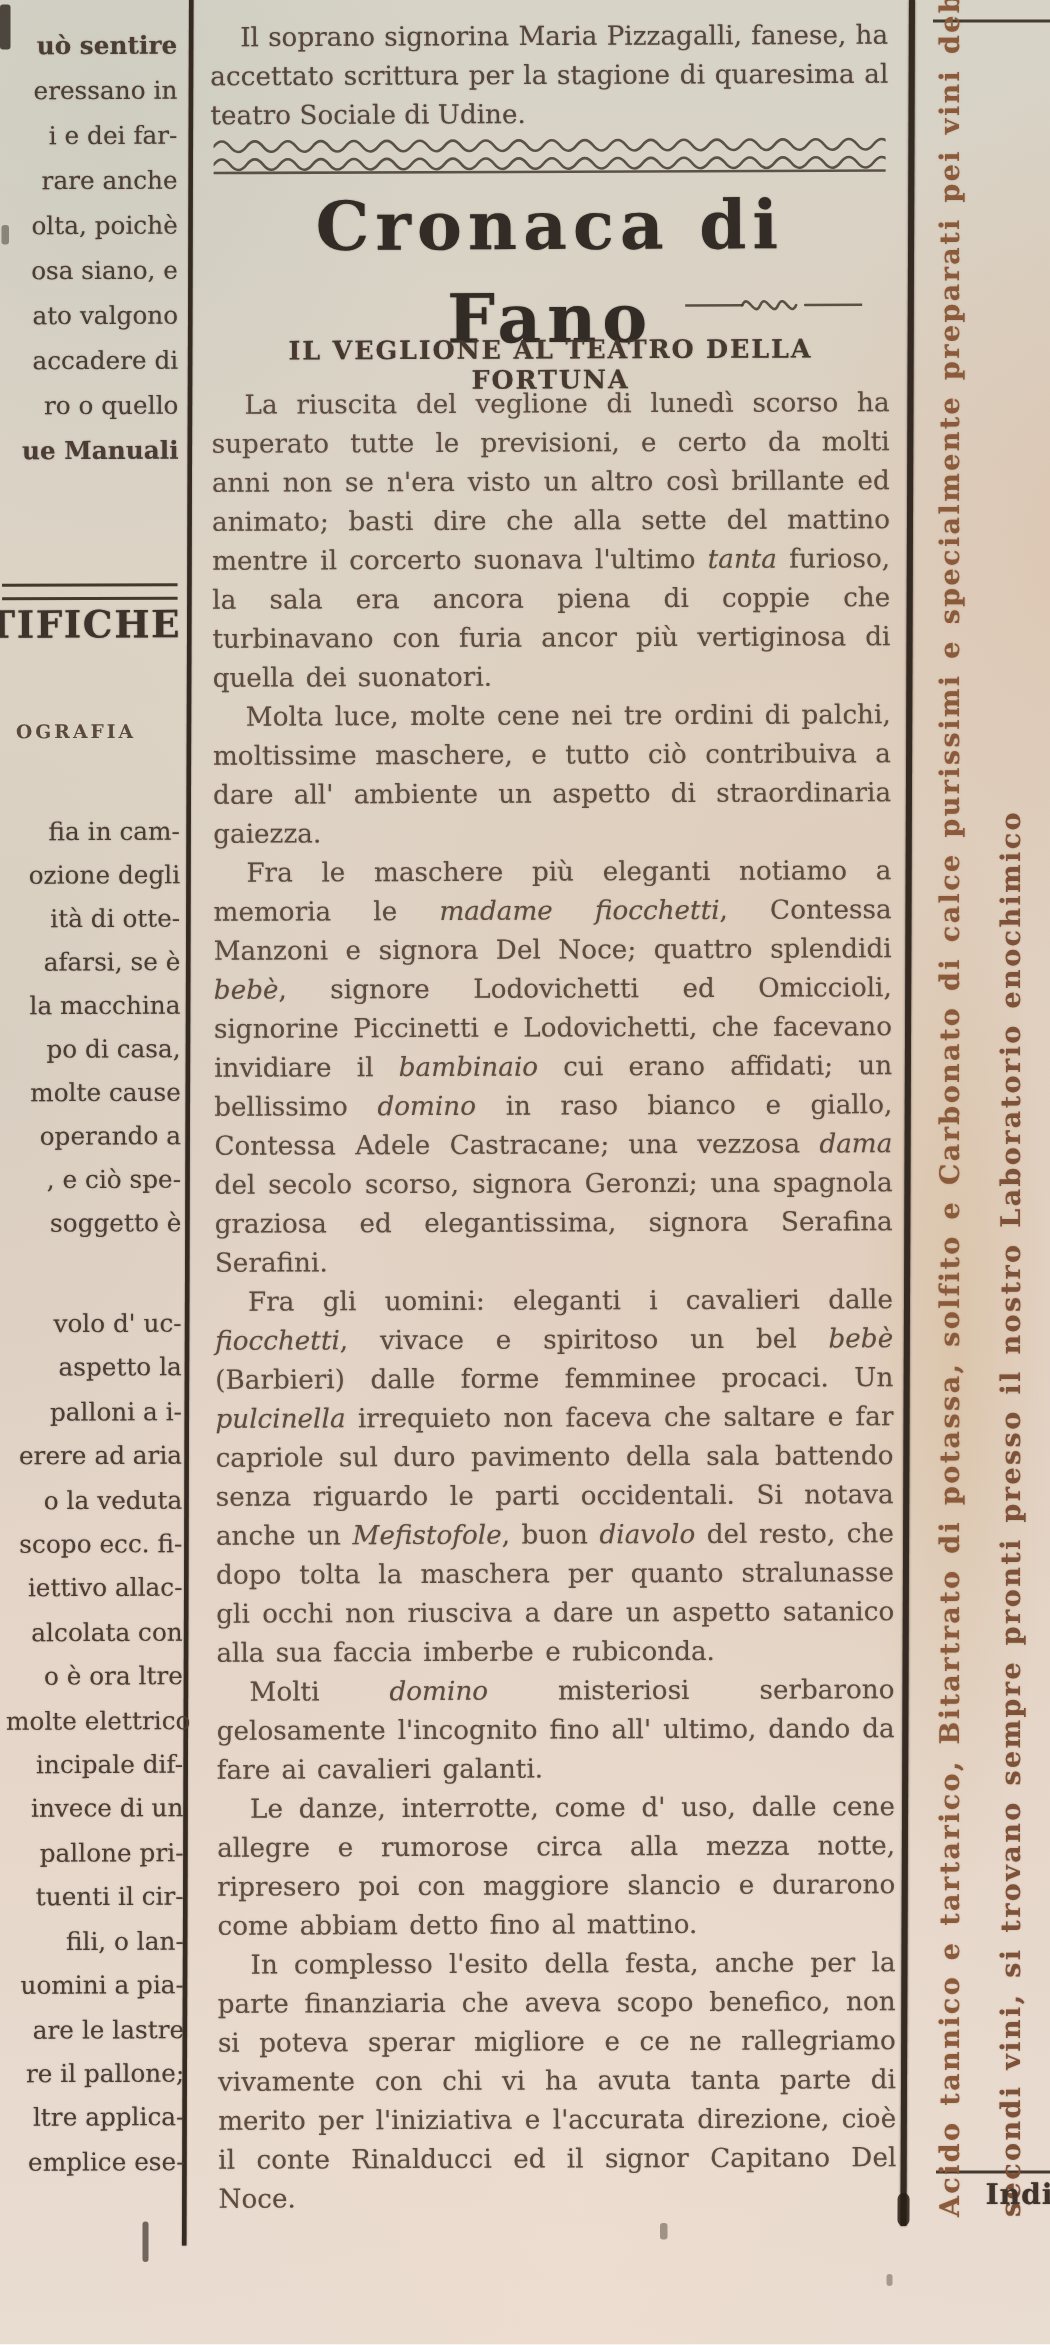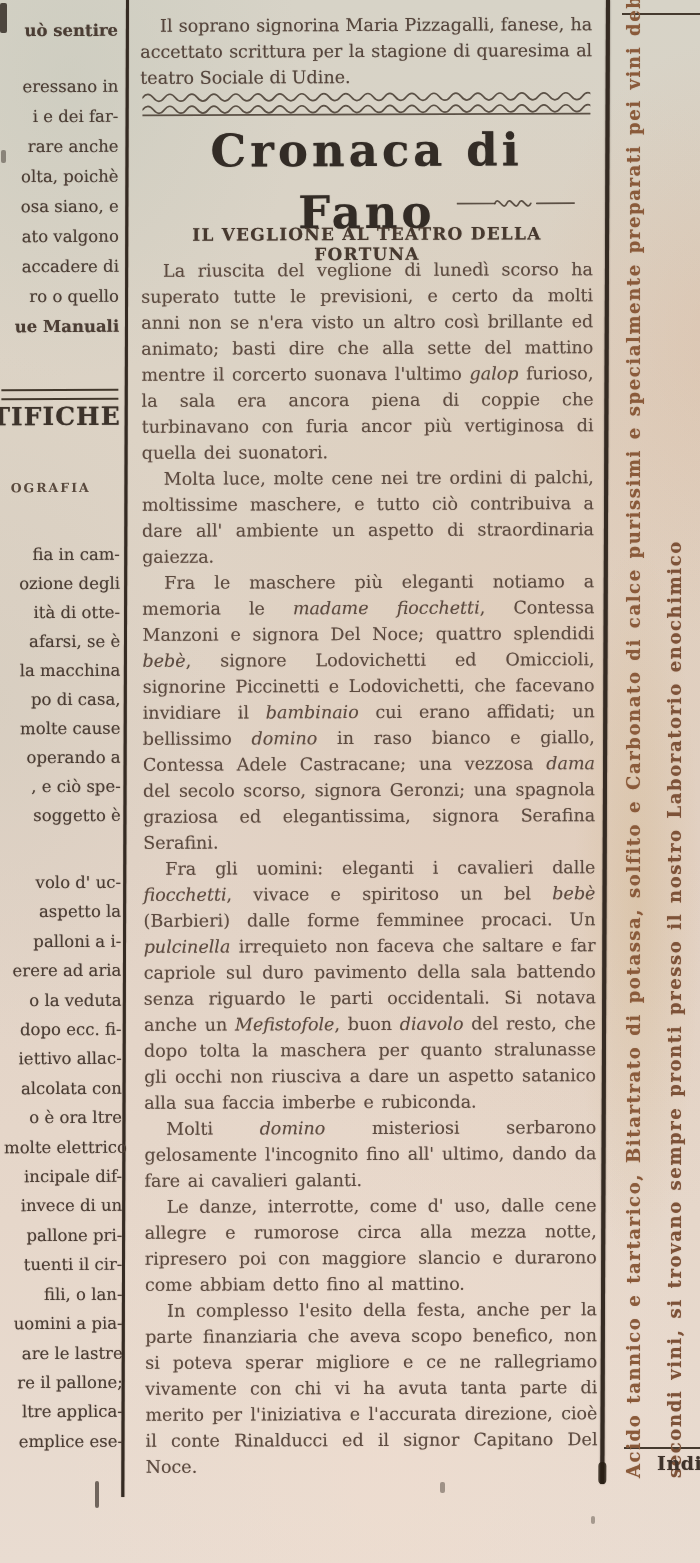--- a/index.html
+++ b/index.html
@@ -29,21 +29,21 @@
   .smudge{position:absolute;background:rgba(40,31,24,.78);border-radius:2px;}
   .sm1{left:0;top:3px;width:7px;height:30px;}
   .sm2{left:1px;top:150px;width:5px;height:13px;opacity:.55;}
   .sm3{left:95px;top:1481px;width:4px;height:27px;opacity:.8;}
   .sm4{left:440px;top:1482px;width:5px;height:11px;opacity:.5;}
   .sm5{left:591px;top:1516px;width:4px;height:8px;opacity:.45;}
   
   .lcol{position:absolute;left:0;top:0;width:118px;color:#4b3d34;transform:rotate(-0.2deg);}
   .frag-line{white-space:nowrap;text-align:right;font-size:16.5px;text-shadow:0 0 1px rgba(75,61,52,.5);}
   .lcol-top{position:absolute;left:0;top:16px;width:118px;line-height:30px;}
-  .lcol-top .frag-line:first-child{margin-bottom:26px;font-weight:700;}
+  .lcol-top .frag-line:first-child{font-weight:700;}
   .lcol-top .frag-line:last-child{font-weight:700;}
   .lcol-rule{position:absolute;left:0;top:389px;width:117px;height:7px;border-top:2px solid #42382c;border-bottom:2px solid #42382c;}
   .lcol-head{position:absolute;left:-10px;top:402px;width:127px;text-align:right;font-size:25px;font-weight:700;letter-spacing:1px;color:#3d332b;text-shadow:0 0 1px rgba(61,51,43,.6);}
   .lcol-subhead{position:absolute;left:0;top:480px;width:98px;text-align:center;font-size:12.5px;font-weight:700;letter-spacing:2px;color:#5a4a3e;}
   .lcol-mid{position:absolute;left:0;top:540px;width:118px;line-height:29px;}
   .lcol-low{position:absolute;left:0;top:868px;width:118px;line-height:29.4px;}
   
   .mcol{position:absolute;left:140px;top:0;width:452px;color:#5d4b40;transform:rotate(-0.22deg);}
   .intro{position:absolute;left:0;top:12px;width:452px;font-size:17.5px;line-height:26px;text-align:justify;text-indent:20px;color:#55453c;text-shadow:0 0 1px rgba(85,69,60,.45);}
   .wavy{position:absolute;left:2px;top:92px;}
@@ -109,21 +109,21 @@
         <div class="frag-line">operando a</div>
         <div class="frag-line">, e ciò spe-</div>
         <div class="frag-line">soggetto è</div>
       </div>
     <div class="lcol-low">
         <div class="frag-line">volo d' uc-</div>
         <div class="frag-line">aspetto la</div>
         <div class="frag-line">palloni a i-</div>
         <div class="frag-line">erere ad aria</div>
         <div class="frag-line">o la veduta</div>
-        <div class="frag-line">dopo ecc. fi-</div>
+        <div class="frag-line">scopo ecc. fi-</div>
         <div class="frag-line">iettivo allac-</div>
         <div class="frag-line">alcolata con</div>
         <div class="frag-line">o è ora ltre</div>
         <div class="frag-line">molte elettrico</div>
         <div class="frag-line">incipale dif-</div>
         <div class="frag-line">invece di un</div>
         <div class="frag-line">pallone pri-</div>
         <div class="frag-line">tuenti il cir-</div>
         <div class="frag-line">fili, o lan-</div>
         <div class="frag-line">uomini a pia-</div>
@@ -147,21 +147,21 @@
 
     <svg class="ornament" width="118" height="16">
       <path d="M0 8 H38"></path>
       <path d="M38 8 c4 -9 8 9 12 0 c4 -9 8 9 12 0 c4 -9 8 9 12 0"></path>
       <path d="M80 8 H118"></path>
     </svg>
 
     <div class="subhead">IL VEGLIONE AL TEATRO DELLA FORTUNA</div>
 
     <div class="body-copy">
-        <p><span>La riuscita del veglione di lunedì scorso ha superato tutte le previsioni, e certo da molti anni non se n'era visto un altro così brillante ed animato; basti dire che alla sette del mattino mentre il corcerto suonava l'ultimo </span><em>galop</em><span> furioso, la sala era ancora piena di coppie che turbinavano con furia ancor più vertiginosa di quella dei suonatori.</span></p>
+        <p><span>La riuscita del veglione di lunedì scorso ha superato tutte le previsioni, e certo da molti anni non se n'era visto un altro così brillante ed animato; basti dire che alla sette del mattino mentre il corcerto suonava l'ultimo </span><em>tanta</em><span> furioso, la sala era ancora piena di coppie che turbinavano con furia ancor più vertiginosa di quella dei suonatori.</span></p>
         <p><span>Molta luce, molte cene nei tre ordini di palchi, moltissime maschere, e tutto ciò contribuiva a dare all' ambiente un aspetto di straordinaria gaiezza.</span></p>
         <p><span>Fra le maschere più eleganti notiamo a memoria le </span><em>madame fiocchetti</em><span>, Contessa Manzoni e signora Del Noce; quattro splendidi </span><em>bebè</em><span>, signore Lodovichetti ed Omiccioli, signorine Piccinetti e Lodovichetti, che facevano invidiare il </span><em>bambinaio</em><span> cui erano affidati; un bellissimo </span><em>domino</em><span> in raso bianco e giallo, Contessa Adele Castracane; una vezzosa </span><em>dama</em><span> del secolo scorso, signora Geronzi; una spagnola graziosa ed elegantissima, signora Serafina Serafini.</span></p>
         <p><span>Fra gli uomini: eleganti i cavalieri dalle </span><em>fiocchetti</em><span>, vivace e spiritoso un bel </span><em>bebè</em><span> (Barbieri) dalle forme femminee procaci. Un </span><em>pulcinella</em><span> irrequieto non faceva che saltare e far capriole sul duro pavimento della sala battendo senza riguardo le parti occidentali. Si notava anche un </span><em>Mefistofole</em><span>, buon </span><em>diavolo</em><span> del resto, che dopo tolta la maschera per quanto stralunasse gli occhi non riusciva a dare un aspetto satanico alla sua faccia imberbe e rubiconda.</span></p>
         <p><span>Molti </span><em>domino</em><span> misteriosi serbarono gelosamente l'incognito fino all' ultimo, dando da fare ai cavalieri galanti.</span></p>
         <p><span>Le danze, interrotte, come d' uso, dalle cene allegre e rumorose circa alla mezza notte, ripresero poi con maggiore slancio e durarono come abbiam detto fino al mattino.</span></p>
         <p><span>In complesso l'esito della festa, anche per la parte finanziaria che aveva scopo benefico, non si poteva sperar migliore e ce ne rallegriamo vivamente con chi vi ha avuta tanta parte di merito per l'iniziativa e l'accurata direzione, cioè il conte Rinalducci ed il signor Capitano Del Noce.</span></p>
       </div>
   </div>
 
   <div class="vert-wrap">

